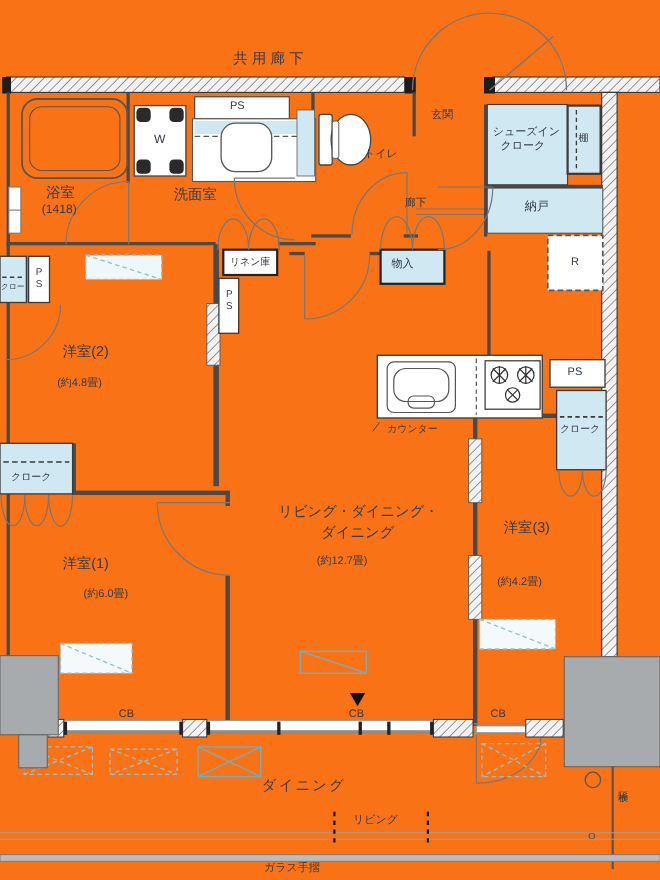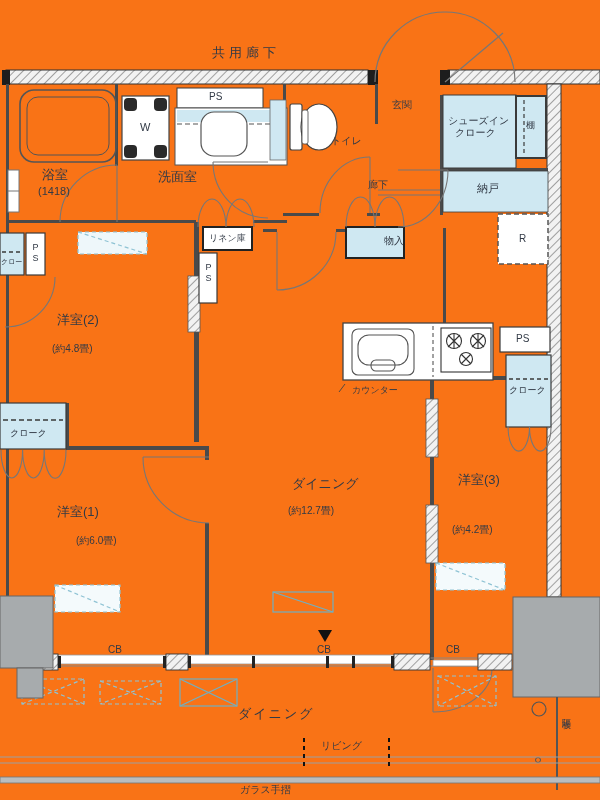--- a/index.html
+++ b/index.html
@@ -244,33 +244,34 @@
   <div class="lbl s12" style="left:392px;top:100px;">玄関</div>
 
   <div class="lbl s10" style="left:448px;top:116px;text-align:right;">シューズイン</div>
   <div class="lbl s10" style="left:455px;top:128px;">クローク</div>
   <div class="lbl s9" style="left:526px;top:121px;">棚</div>
 
   <div class="lbl s11" style="left:477px;top:183px;">納戸</div>
   <div class="lbl s10" style="left:519px;top:234px;">R</div>
 
   <div class="lbl s12" style="left:346px;top:180px;margin-left:22px;">廊下</div>
-  <div class="lbl s10" style="left:384px;top:236px;">物入</div>
+  <div class="lbl s10" style="left:356px;top:236px;">物入</div>
   <div class="lbl s9" style="left:209px;top:234px;">リネン庫</div>
 
   <div class="lbl s7 clip" style="left:1px;top:258px;width:22px;">クローク</div>
   <div class="lbl s9 vert" style="left:30px;top:242px;">PS</div>
   <div class="lbl s13" style="left:57px;top:313px;">洋室(2)</div>
   <div class="lbl s12" style="left:52px;top:344px;">(約4.8畳)</div>
   <div class="lbl s9 vert" style="left:203px;top:262px;">PS</div>
 
   <div class="lbl s9" style="left:10px;top:429px;">クローク</div>
   <div class="lbl s13" style="left:57px;top:505px;">洋室(1)</div>
   <div class="lbl s12" style="left:52px;top:536px;padding-left:24px;">(約6.0畳)</div>
 
+  <div class="lbl s13" style="left:253px;top:458px;">リビング・ダイニング・</div>
   <div class="lbl s13" style="left:292px;top:477px;">ダイニング</div>
   <div class="lbl s12" style="left:288px;top:506px;">(約12.7畳)</div>
   <div class="lbl s9" style="left:352px;top:386px;">カウンター</div>
 
   <div class="lbl s10" style="left:516px;top:334px;">PS</div>
   <div class="lbl s9" style="left:509px;top:386px;">クローク</div>
   <div class="lbl s13" style="left:458px;top:473px;">洋室(3)</div>
   <div class="lbl s12" style="left:452px;top:494px;margin-top:31px;">(約4.2畳)</div>
 
   <div class="lbl s10" style="left:108px;top:645px;">CB</div>

